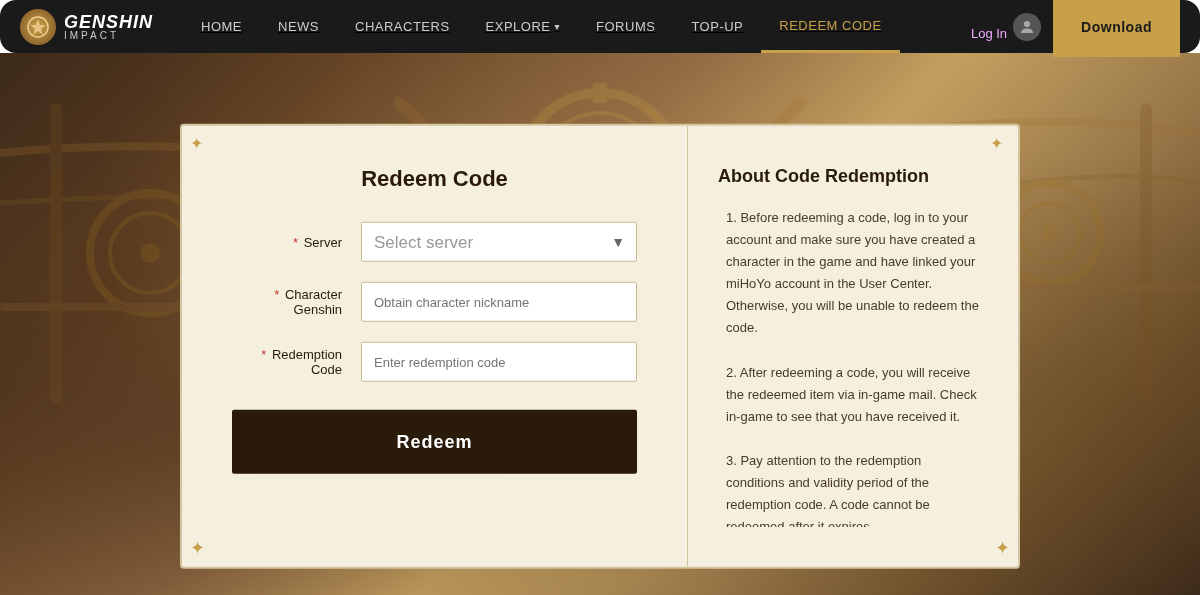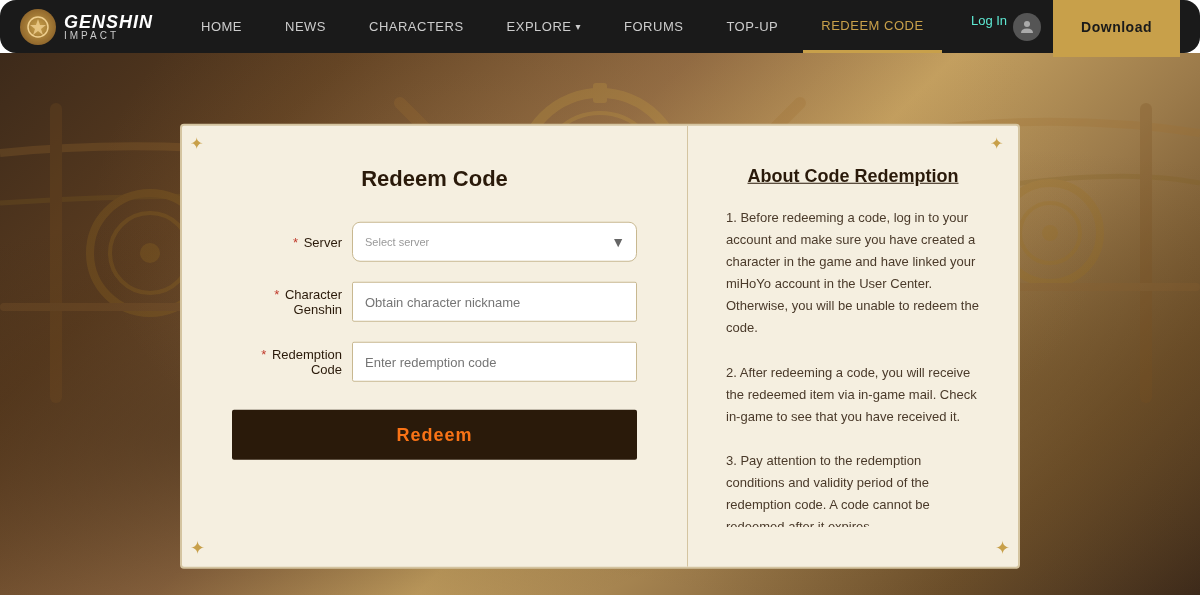--- a/index.html
+++ b/index.html
@@ -51,21 +51,22 @@
     .logo-text .logo-bottom {
       font-size: 10px;
       letter-spacing: 3px;
       text-transform: uppercase;
       color: #ccc;
     }
     .nav-links {
       display: flex;
       align-items: flex-start;
       flex: 1;
-      gap: 7px;
+      gap: 0;
+      text-decoration: underline;
     }
     .nav-link {
       color: #ccc;
       text-decoration: none;
       font-size: 13px;
       padding: 0 18px;
       height: 53px;
       display: flex;
       align-items: center;
       text-transform: uppercase;
@@ -80,24 +81,24 @@
     .nav-link .chevron {
       margin-left: 4px;
       font-size: 10px;
     }
     .nav-right {
       display: flex;
       align-items: center;
       gap: 12px;
     }
     .login-btn {
-      color: #5eead4;
+      color: #f0abfc;
       font-size: 13px;
       display: flex;
-      align-items: flex-start;
+      align-items: flex-end;
       gap: 6px;
       cursor: pointer;
       text-decoration: none;
     }
     .user-avatar-icon {
       width: 28px;
       height: 28px;
       border-radius: 50%;
       background: #555;
       display: flex;
@@ -205,21 +206,21 @@
       font-size: 22px;
       font-weight: bold;
       color: #2a1a0a;
       text-align: center;
       margin-bottom: 30px;
     }
     .form-group {
       display: flex;
       align-items: center;
       margin-bottom: 20px;
-      gap: 10px;
+      gap: 19px;
     }
     .form-label {
       font-size: 13px;
       color: #2a1a0a;
       text-align: right;
       width: 110px;
       flex-shrink: 0;
     }
     .required-star {
       color: #c0392b;
@@ -237,65 +238,63 @@
       outline: none;
     }
     .select-wrapper {
       flex: 1;
       position: relative;
     }
     .form-select {
       width: 100%;
       height: 40px;
       border: 1px solid #c8b890;
-      border-radius: 8px;
+      border-radius: 2px;
       background: #fff;
       padding: 0 12px;
-      font-size: 11px;
+      font-size: 17px;
       color: #999;
       outline: none;
       appearance: none;
       cursor: pointer;
     }
     .select-arrow {
       position: absolute;
       right: 12px;
       top: 50%;
       transform: translateY(-50%);
       color: #666;
       font-size: 14px;
       pointer-events: none;
     }
     .redeem-btn {
       width: 100%;
-      height: 50px;
+      height: 64px;
       background: #2a1a0a;
-      color: #f97316;
+      color: #ffffff;
       font-size: 18px;
       font-weight: bold;
       border: none;
       border-radius: 2px;
       cursor: pointer;
       margin-top: 8px;
       letter-spacing: 1px;
     }
 
     
     .info-section {
       width: 330px;
       padding: 40px 30px;
       position: relative;
     }
     .info-title {
       font-size: 18px;
       font-weight: bold;
       color: #2a1a0a;
-      text-align: center;
       margin-bottom: 20px;
-      text-decoration: underline;
     }
     .info-scrollable {
       height: 320px;
       overflow-y: auto;
       padding-right: 5px;
       margin-left: 8px;
     }
     .info-scrollable::-webkit-scrollbar {
       width: 6px;
     }

